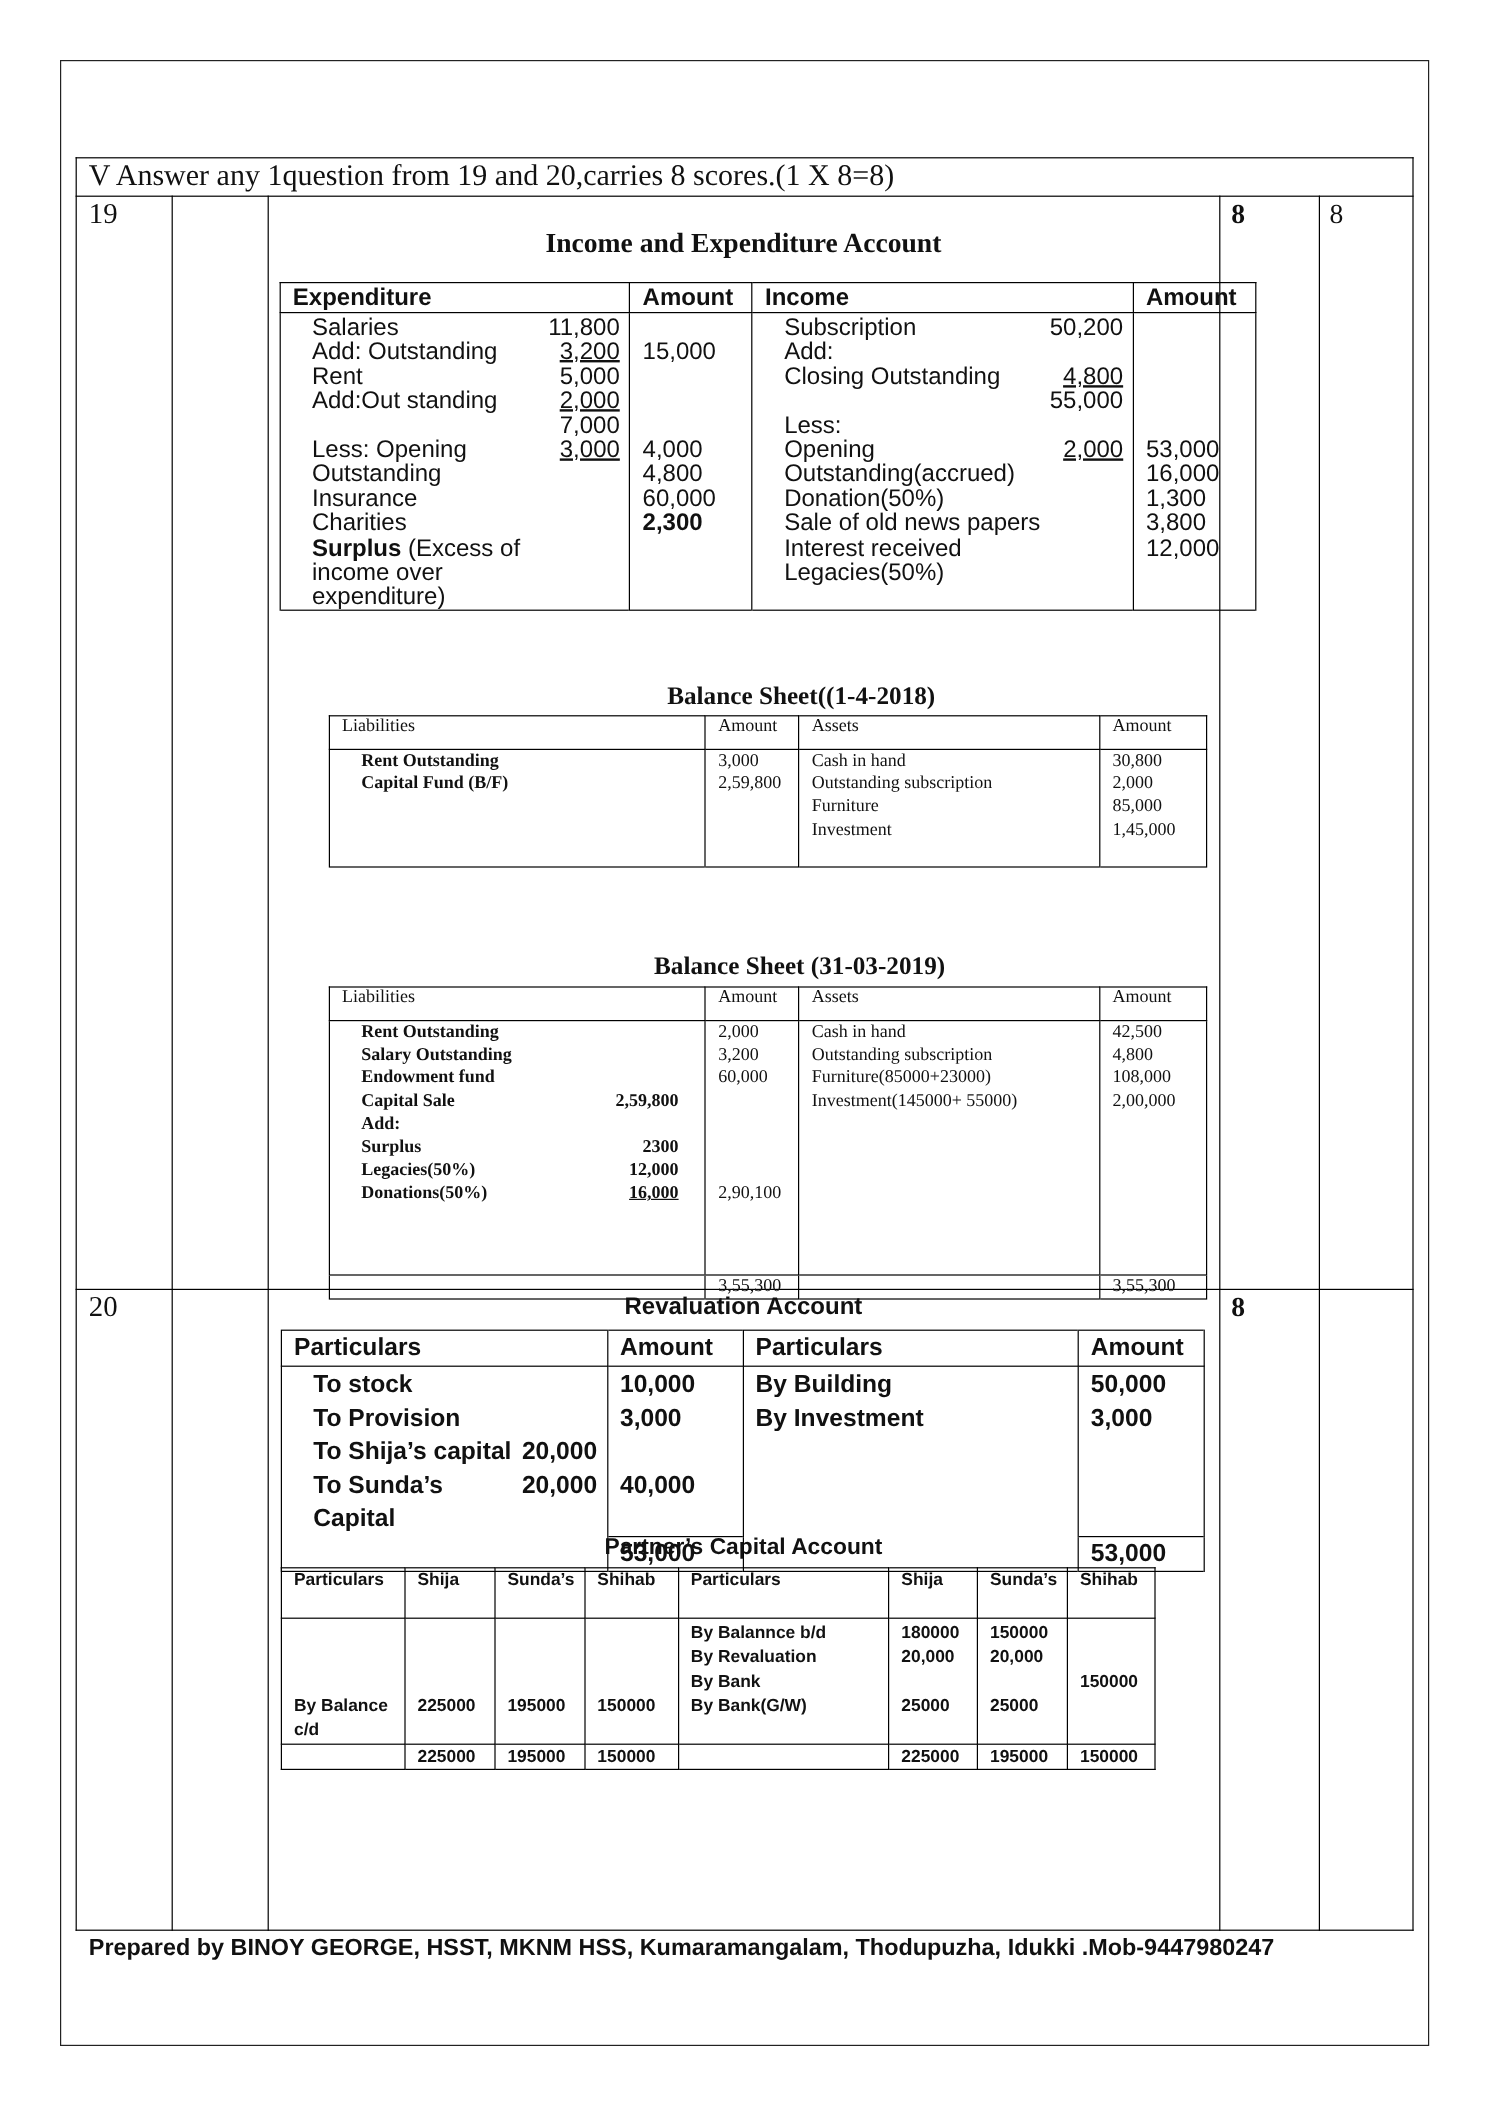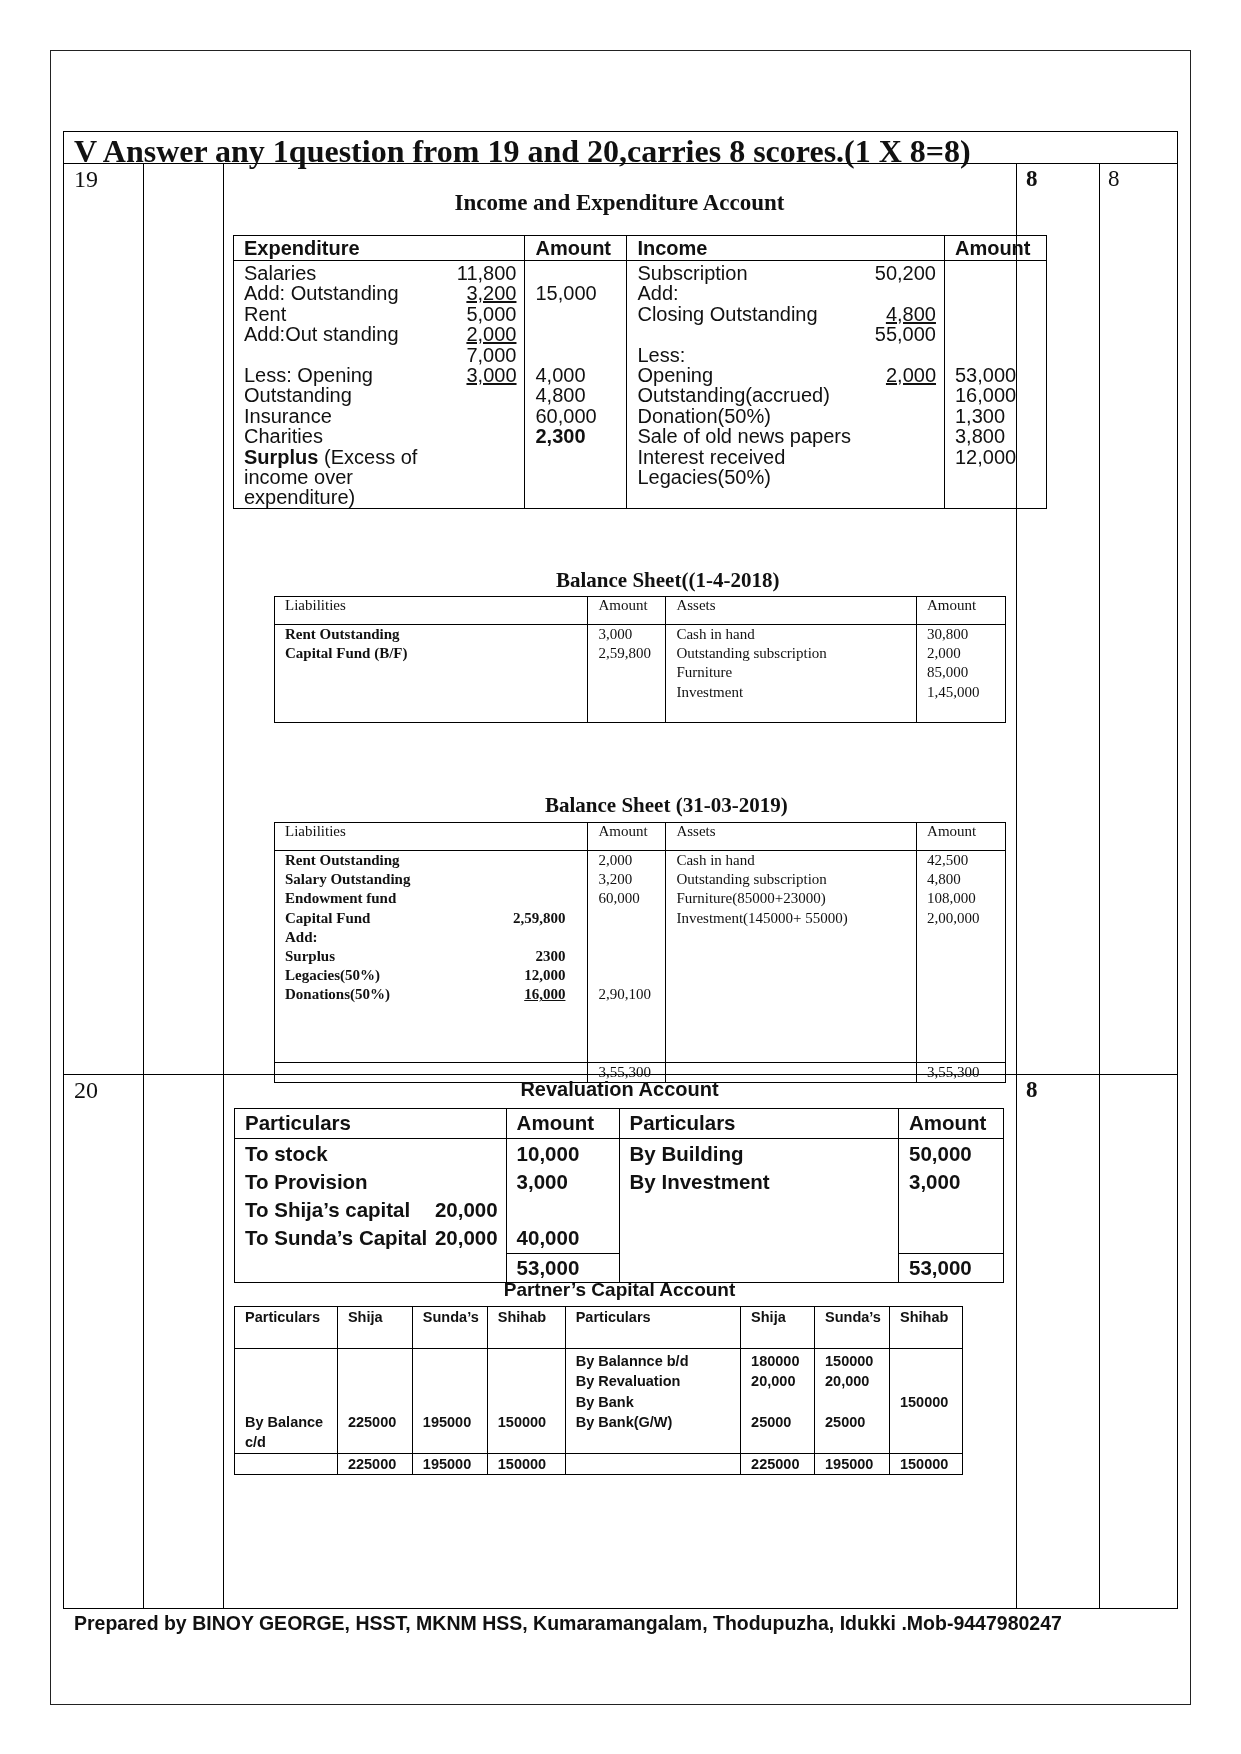--- a/index.html
+++ b/index.html
@@ -6,32 +6,32 @@
   body { width: 1241px; height: 1754px; background: #fff; position: relative; overflow: hidden; color: #111; }
   .abs { position: absolute; }
   .serif { font-family: "Liberation Serif", "DejaVu Serif", serif; }
   .sans { font-family: "Liberation Sans", "DejaVu Sans", sans-serif; }
   .b { font-weight: bold; }
   .u { text-decoration: underline; }
   .ln { position: absolute; background: #000; }
 
   #outer-border { left: 50px; top: 50px; width: 1141px; height: 1655px; border: 1px solid #222; }
 
-  .title-main { left: 74px; top: 133px; font-size: 32px; font-weight: bold; }
+  .title-main { left: 74px; top: 133px; font-size: 25px; font-weight: normal; }
   .qnum { font-size: 24px; font-family: Liberation Serif, serif; }
   .score { font-size: 23px; }
 
   table.acc { border-collapse: collapse; position: absolute; }
   table.acc td, table.acc th { vertical-align: top; padding: 0 8px 0 10px; text-align: left; }
 
   
   #ie-table { left: 233px; top: 235px; width: 814px; font-size: 20px; border: 1.5px solid #000; }
   #ie-table th { font-weight: bold; border: 1.3px solid #000; height: 21px; padding-top: 1px; }
   #ie-table td { border-left: 1.3px solid #000; border-right: 1.3px solid #000; line-height: 20.4px; }
-  .split { display: flex; justify-content: space-between; }
+  .split { display: flex; justify-content: space-between; margin-left: 16px; }
   .split span.r { text-align: right; min-width: 50px; }
 
   
   .bs { font-size: 15px; border: 1.2px solid #000; }
   .bs th { font-weight: normal; border: 1.2px solid #000; height: 28px; line-height: 17px; }
   .bs td { border-left: 1.2px solid #000; border-right: 1.2px solid #000; line-height: 19.2px; }
   .bs tr.total td { border-top: 1.2px solid #000; height: 20px; line-height: 18px; }
   #bs1 { left: 274px; top: 596px; width: 732px; }
   #bs2 { left: 274px; top: 822px; width: 732px; }
 
@@ -276,21 +276,21 @@
           </div>
           <div class="split" style="padding-right:14px">
             <span>Salary Outstanding</span>
             <span class="r"></span>
           </div>
           <div class="split" style="padding-right:14px">
             <span>Endowment fund</span>
             <span class="r"></span>
           </div>
           <div class="split" style="padding-right:14px">
-            <span>Capital Fund</span>
+            <span>Capital Sale</span>
             <span class="r">2,59,800</span>
           </div>
           <div class="split" style="padding-right:14px">
             <span>Add:</span>
             <span class="r"></span>
           </div>
           <div class="split" style="padding-right:14px">
             <span>Surplus</span>
             <span class="r">2300</span>
           </div>

